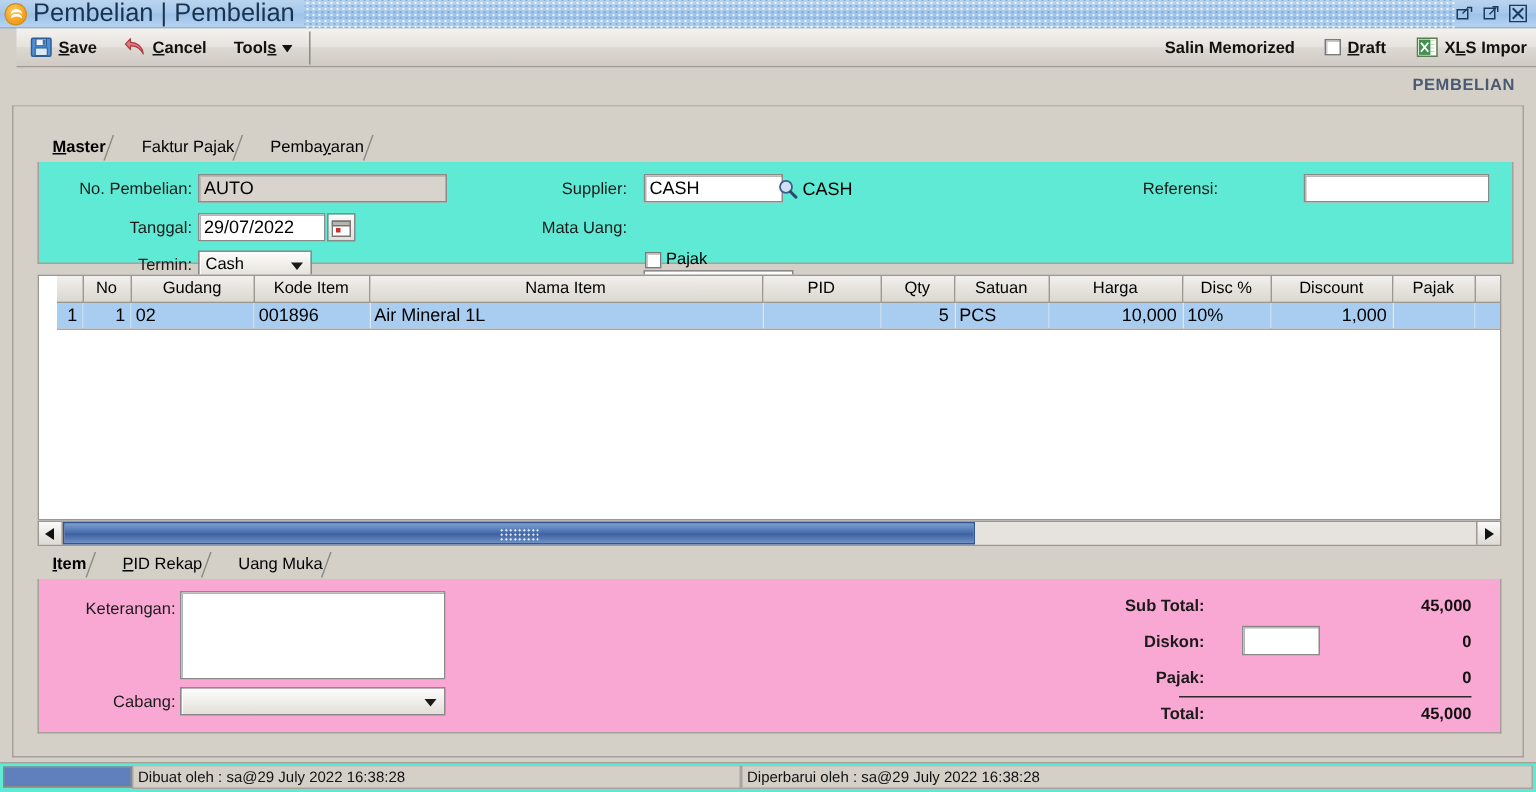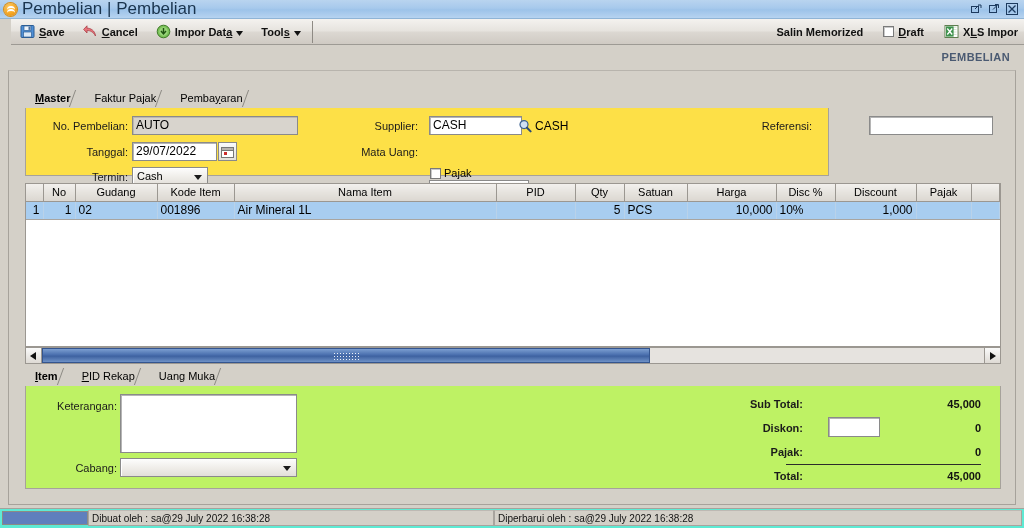--- a/index.html
+++ b/index.html
@@ -111,23 +111,23 @@
   .tab .slash {
     position: absolute; right: 2px; top: 1px; height: 17px; width: 10px;
     border-left: 1px solid #8d8a84;
     transform: skewX(-20deg);
   }
   .tab.active { font-weight: bold; }
   .tab.active .lbl { border-bottom: 0; }
 
   
   .formbox {
-    position: absolute; left: 16px; top: 37px; width: 804px; height: 68px;
+    position: absolute; left: 16px; top: 37px; width: 984px; height: 68px;
     border: 1px solid #a6a29b; border-top: 0;
-    background: #fde047;
+    background: #5eead4;
   }
 
   .lbl-r { position: absolute; text-align: right; font-size: 11px; color: #1b1b1b; }
   .fld { position: absolute; }
 
   .inp {
     border: 1px solid #8a8a8a; background: #fff; height: 19px;
     font-family: "Liberation Sans", sans-serif; font-size: 12px; color: #000;
     padding: 0 3px; line-height: 17px;
     box-shadow: inset 1px 1px 0 #b5b5b5;
@@ -156,21 +156,21 @@
     display: flex; align-items: center; justify-content: center;
   }
 
   
   .gridwrap {
     position: absolute; left: 16px; top: 112px; width: 976px; height: 164px;
     border: 1px solid #9b9791;
     background: #fff;
     overflow: hidden;
   }
-  table.grid { border-collapse: collapse; width: 100%; table-layout: fixed; }
+  table.grid { border-collapse: collapse; width: 100%; table-layout: fixed; margin-left: 12px; }
   table.grid th {
     height: 17px; font-size: 11px; font-weight: normal; color: #000;
     background: linear-gradient(to bottom, #f2f0ed 0%, #e6e3de 50%, #dbd7d1 100%);
     border-right: 1px solid #9b9791;
     border-bottom: 1px solid #9b9791;
     padding: 0 2px; text-align: center; white-space: nowrap; overflow: hidden;
   }
   table.grid td {
     height: 18px; font-size: 12px; padding: 0 3px; white-space: nowrap; overflow: hidden;
     border-right: 1px solid #b9d2ea;
@@ -210,21 +210,21 @@
   }
 
   
   .btabstrip {
     position: absolute; left: 16px; top: 296px; height: 19px; display: flex; 
   }
 
   
   .footbox {
     position: absolute; left: 16px; top: 315px; width: 976px; height: 103px;
-    border: 1px solid #a6a29b; border-top: 0; background: #bef264;
+    border: 1px solid #a6a29b; border-top: 0; background: #f9a8d4;
   }
   .memo {
     position: absolute; border: 1px solid #8a8a8a; background: #fff;
     box-shadow: inset 1px 1px 0 #b5b5b5;
   }
   .sumrow {
     position: absolute; font-size: 11px; font-weight: bold; color: #1b1b1b;
   }
   .sumval { position: absolute; font-size: 11px; font-weight: bold; text-align: right; color: #111; }
   .sumline { position: absolute; background: #2b2b2b; height: 1px; }
@@ -297,35 +297,20 @@
 
     <div class="tb-item">
       <span class="icon16">
         <svg width="15" height="15" viewBox="0 0 15 15">
           <path d="M12.5 12 C12 6.5 7.5 4 4 4.2 L4 1.8 L0.6 5.4 L4 9 L4 6.6 C7 6.4 10.5 8 12.5 12 Z" fill="#e8737a" stroke="#a93f48" stroke-width=".8" stroke-linejoin="round"></path>
         </svg>
       </span>
       <span><span class="u">C</span>ancel</span>
     </div>
 
-    <div class="tb-item">
-      <span class="icon16">
-        <svg width="15" height="15" viewBox="0 0 15 15">
-          <circle cx="7.5" cy="7.5" r="6.3" fill="#79c157" stroke="#3f7a28"></circle>
-          <circle cx="7.5" cy="7.5" r="4.3" fill="#a9de8b" opacity=".65"></circle>
-          <path d="M7.5 4 L7.5 9 M5 7 L7.5 10 L10 7" fill="none" stroke="#1f5312" stroke-width="1.4"></path>
-        </svg>
-      </span>
-      <span>Impor Dat<span class="u">a</span></span>
-      <span style="display:inline-block;">
-        <svg width="7" height="5" viewBox="0 0 7 5">
-            <path d="M0 0 L7 0 L3.5 5 Z" fill="#111"></path>
-          </svg>
-      </span>
-    </div>
 
     <div class="tb-item">
       <span>Tool<span class="u">s</span></span>
       <span style="display:inline-block;">
         <svg width="7" height="5" viewBox="0 0 7 5">
             <path d="M0 0 L7 0 L3.5 5 Z" fill="#111"></path>
           </svg>
       </span>
     </div>
 

